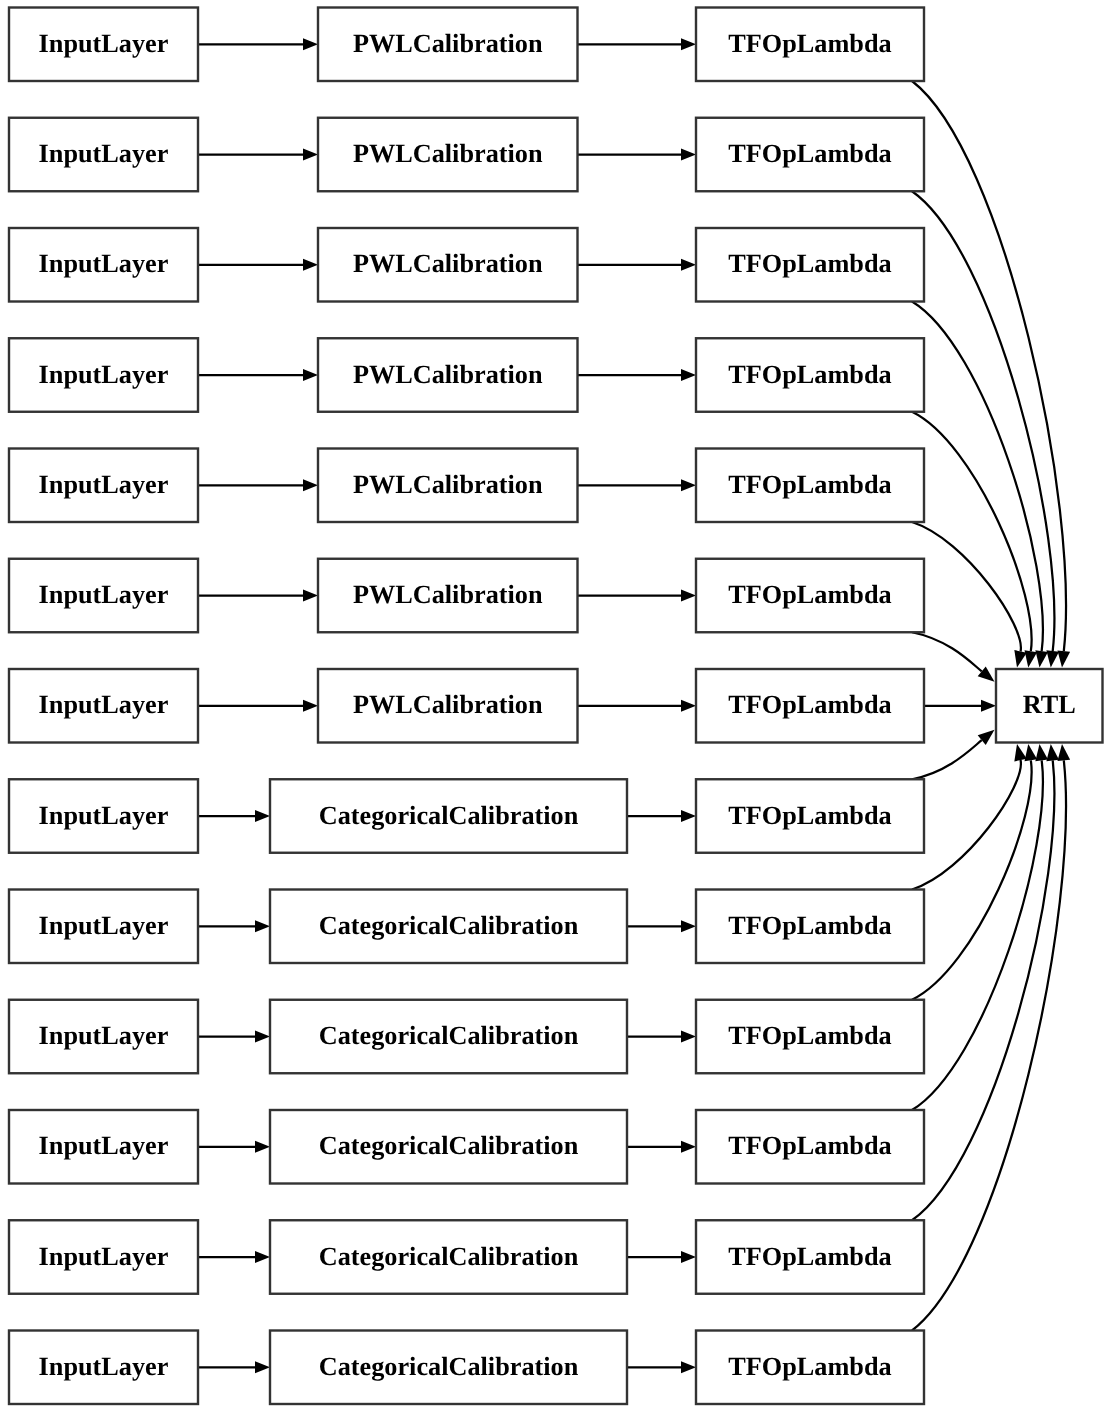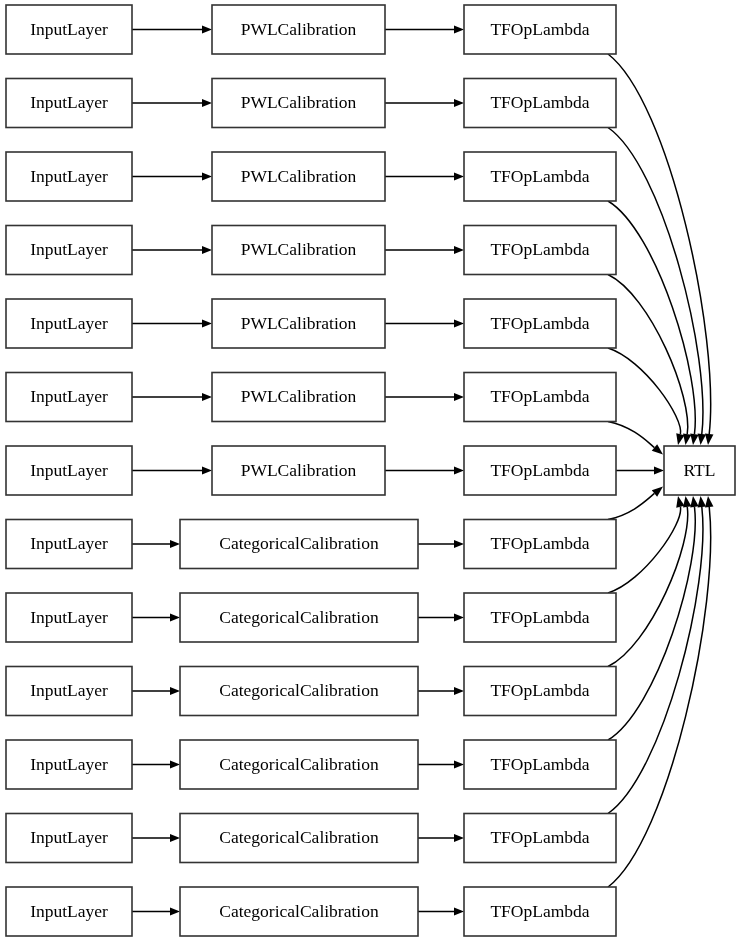--- a/index.html
+++ b/index.html
@@ -11,20 +11,21 @@
     width: 741px;
     height: 940px;
     overflow: hidden;
     font-family: "Liberation Serif", "DejaVu Serif", serif;
   }
   #graph-root {
     position: relative;
     width: 741px;
     height: 940px;
     background: #ffffff;
+    font-weight: bold;
   }
   #graph-svg {
     display: block;
     width: 741px;
     height: 940px;
   }
   .node-box {
     fill: #ffffff;
     stroke: #333333;
     stroke-width: 1.6;

